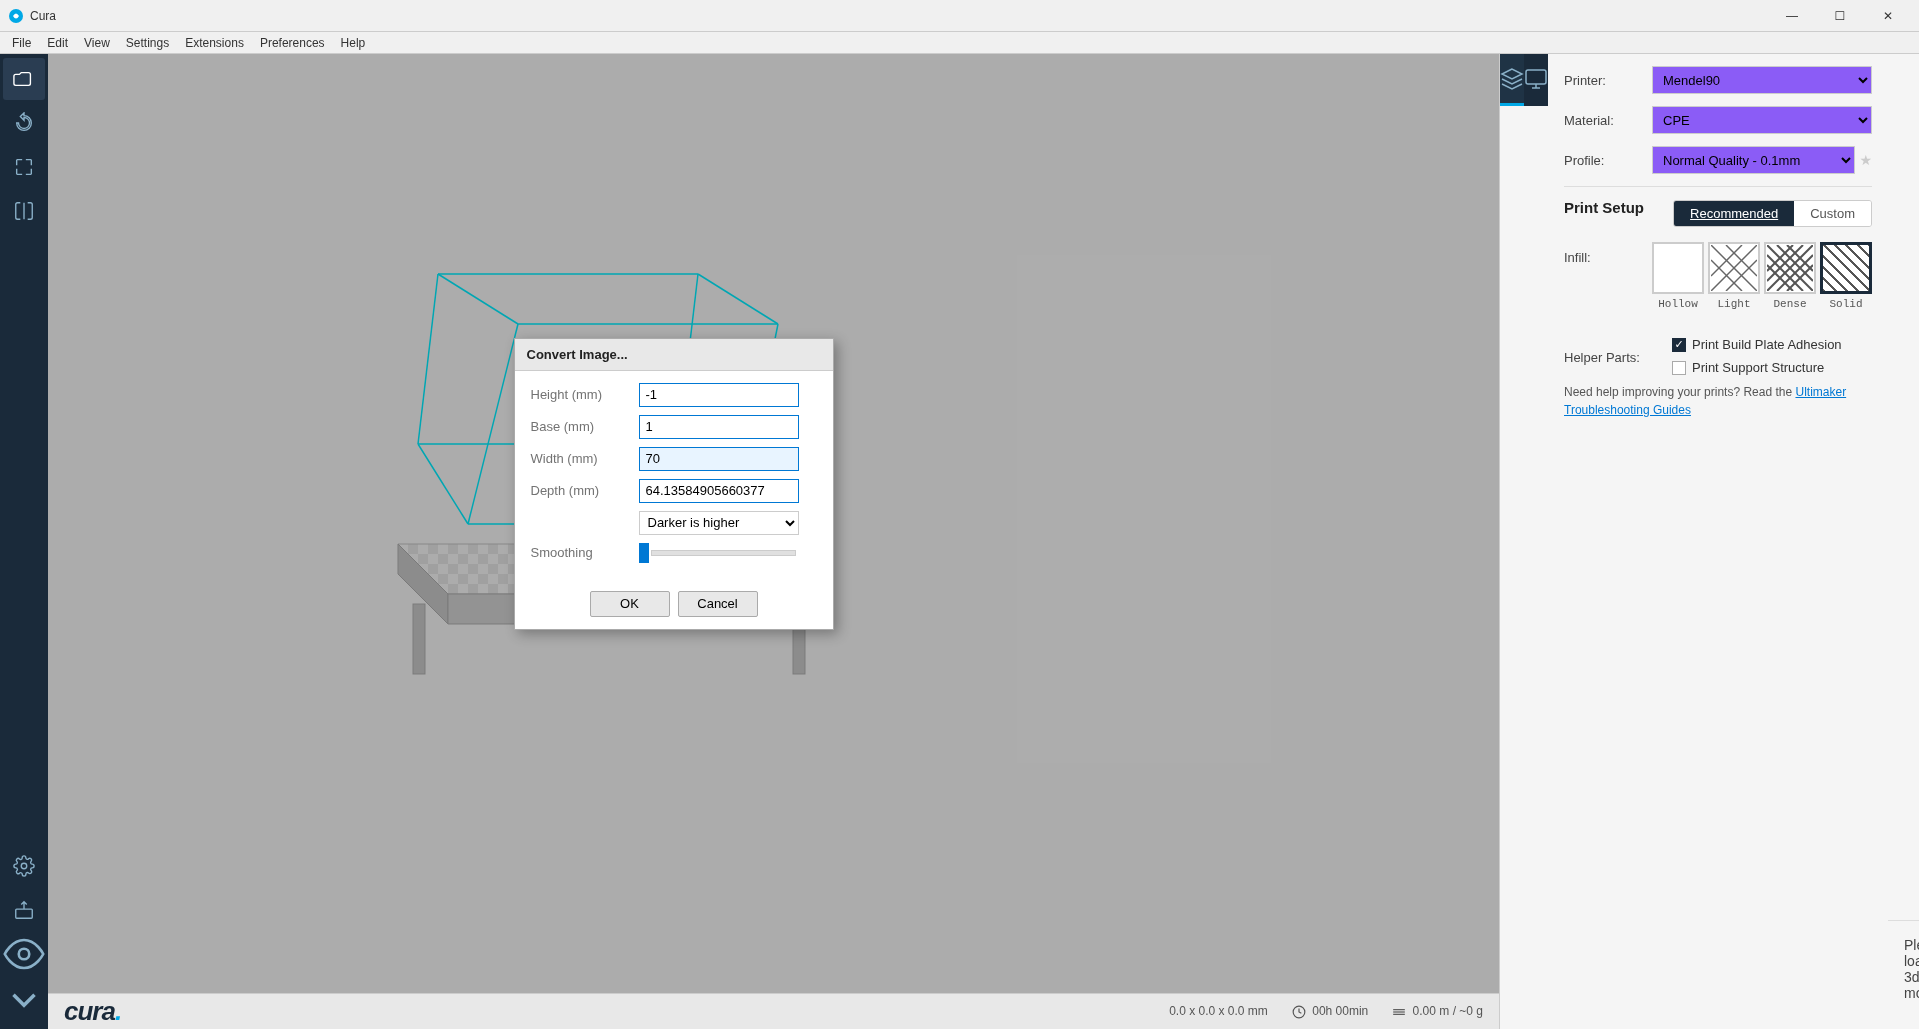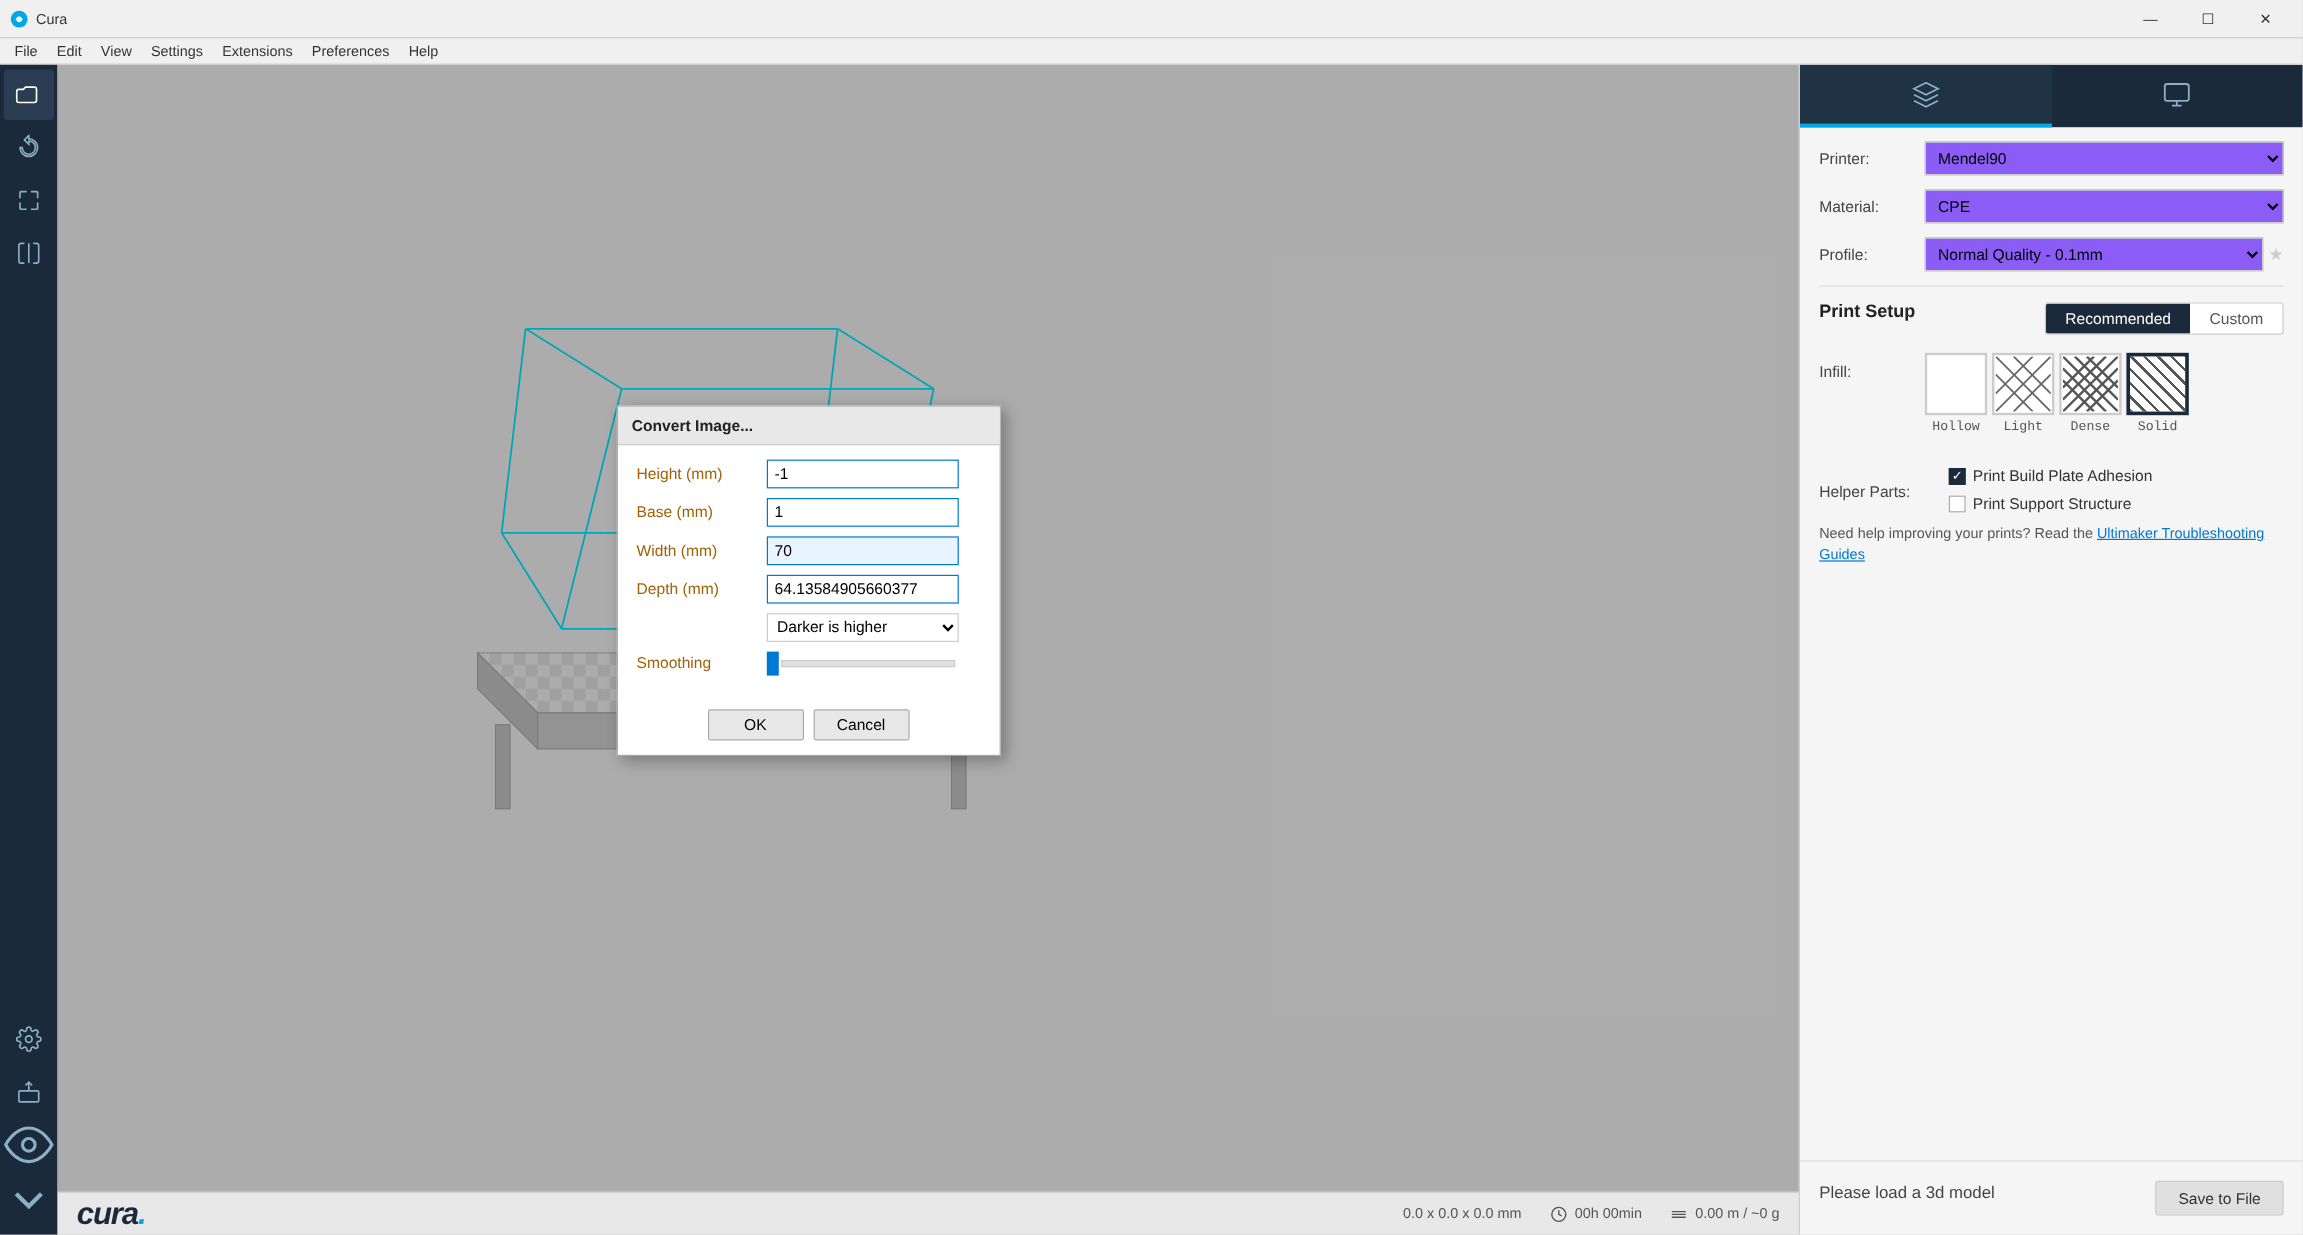--- a/index.html
+++ b/index.html
@@ -146,21 +146,21 @@
       color: #555;
       font-size: 12px;
     }
 
     
     .right-panel {
       width: 420px;
       background: #f5f5f5;
       border-left: 1px solid #ccc;
       display: flex;
-      flex-direction: column;
+      flex-direction: row;
       overflow-y: auto;
     }
 
     
     .panel-header {
       height: 52px;
       background: #1a2a3a;
       display: flex;
       align-items: stretch;
     }
@@ -231,20 +231,21 @@
       padding: 5px 16px;
       font-size: 13px;
       border: none;
       cursor: pointer;
       background: white;
       color: #555;
     }
     .tab-btn.active {
       background: #1a2a3a;
       color: white;
+      text-decoration: underline;
     }
 
     
     .infill-row {
       display: flex;
       align-items: flex-start;
       margin-bottom: 27px;
       gap: 8px;
     }
     .infill-label {
@@ -360,21 +361,21 @@
       padding: 12px 16px;
     }
     .dialog-row {
       display: flex;
       align-items: center;
       margin-bottom: 8px;
       gap: 8px;
     }
     .dialog-row label {
       width: 100px;
-      color: #a16207;
+      color: #737373;
       font-size: 13px;
     }
     .dialog-input {
       width: 160px;
       height: 24px;
       border: 1px solid #0078d4;
       padding: 0 6px;
       font-size: 13px;
       outline: none;
     }

